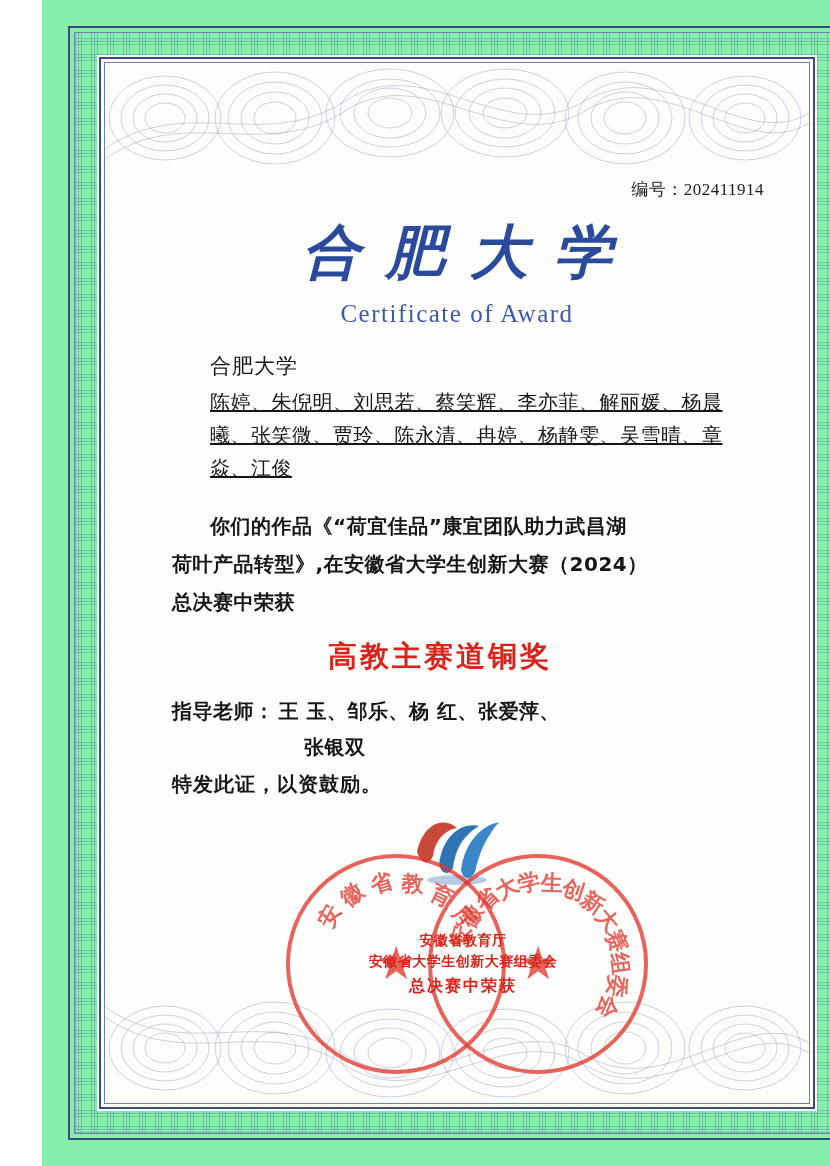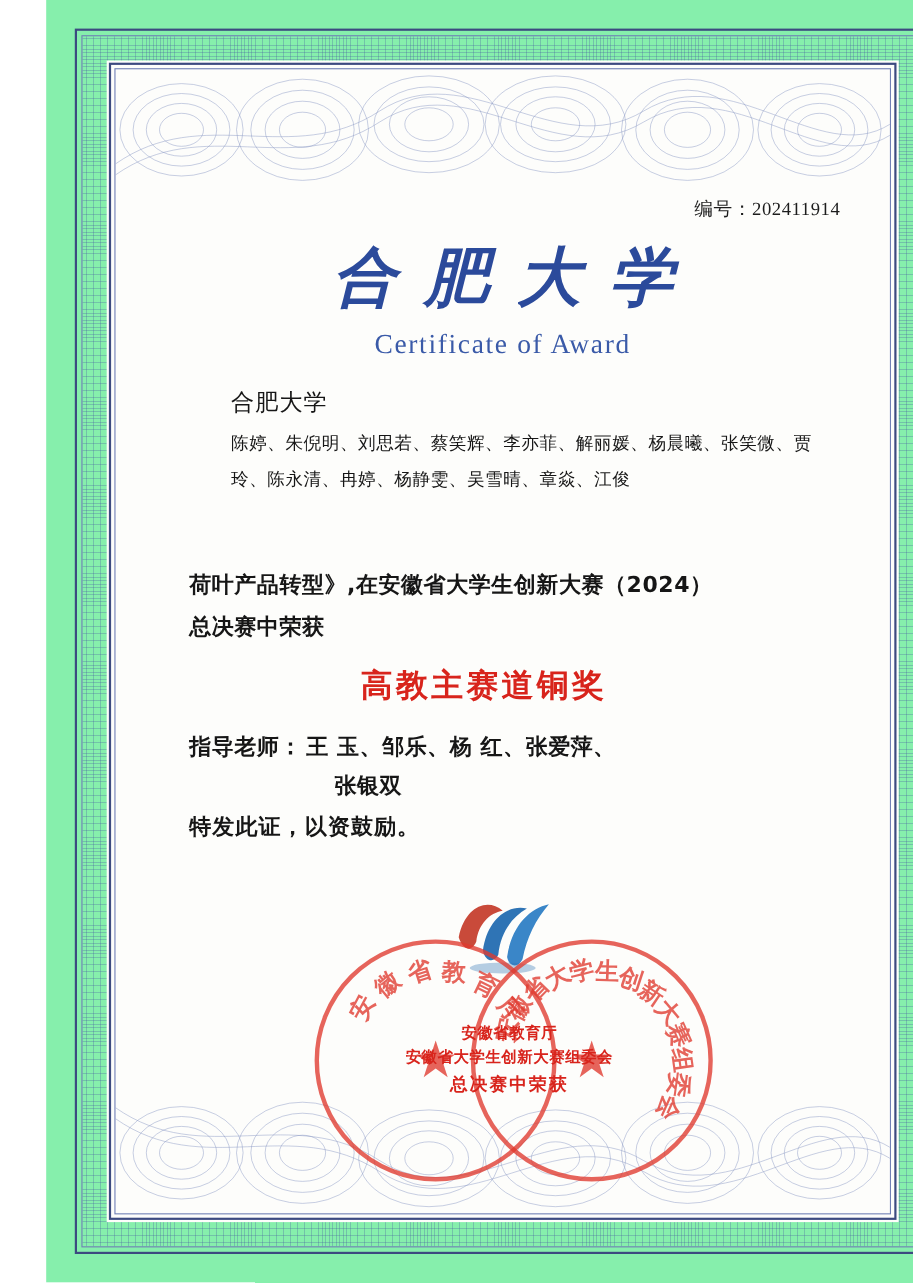--- a/index.html
+++ b/index.html
@@ -129,25 +129,26 @@
   .org {
     font-family: "DejaVu Sans", sans-serif;
     font-weight: 400;
     font-size: 21px;
     letter-spacing: 1px;
     margin-left: 68px;
     margin-bottom: 6px;
   }
   .names {
     font-family: "DejaVu Serif", serif;
-    font-size: 16px;
+    font-size: 20px;
     line-height: 33px;
     letter-spacing: 0.5px;
     margin-left: 68px;
     width: 545px;
+    text-decoration: underline;
   }
 
   .statement {
     font-family: "DejaVu Sans", sans-serif;
     font-weight: 700;
     font-size: 20px;
     line-height: 38px;
     letter-spacing: 0.5px;
     margin-top: 22px;
     margin-left: 30px;
@@ -341,21 +342,21 @@
     </div>
 
     <div class="title-cn">合肥大学</div>
     <div class="title-en">Certificate of Award</div>
 
     <div class="body-block">
       <div class="org">合肥大学</div>
       <div class="names">陈婷、朱倪明、刘思若、蔡笑辉、李亦菲、解丽媛、杨晨曦、张笑微、贾玲、陈永清、冉婷、杨静雯、吴雪晴、章焱、江俊</div>
 
       <div class="statement">
-        <br>
+        <span class="indent">你们的作品《“荷宜佳品”康宜团队助力武昌湖</span><br>
         <span>荷叶产品转型》,在安徽省大学生创新大赛（2024）</span><br>
         <span>总决赛中荣获</span>
       </div>
 
       <div class="award">高教主赛道铜奖</div>
 
       <div class="teachers">
         <span class="label">指导老师：</span><span>王 玉、邹乐、杨 红、张爱萍、</span>
         <span class="line2">张银双</span>
       </div>

